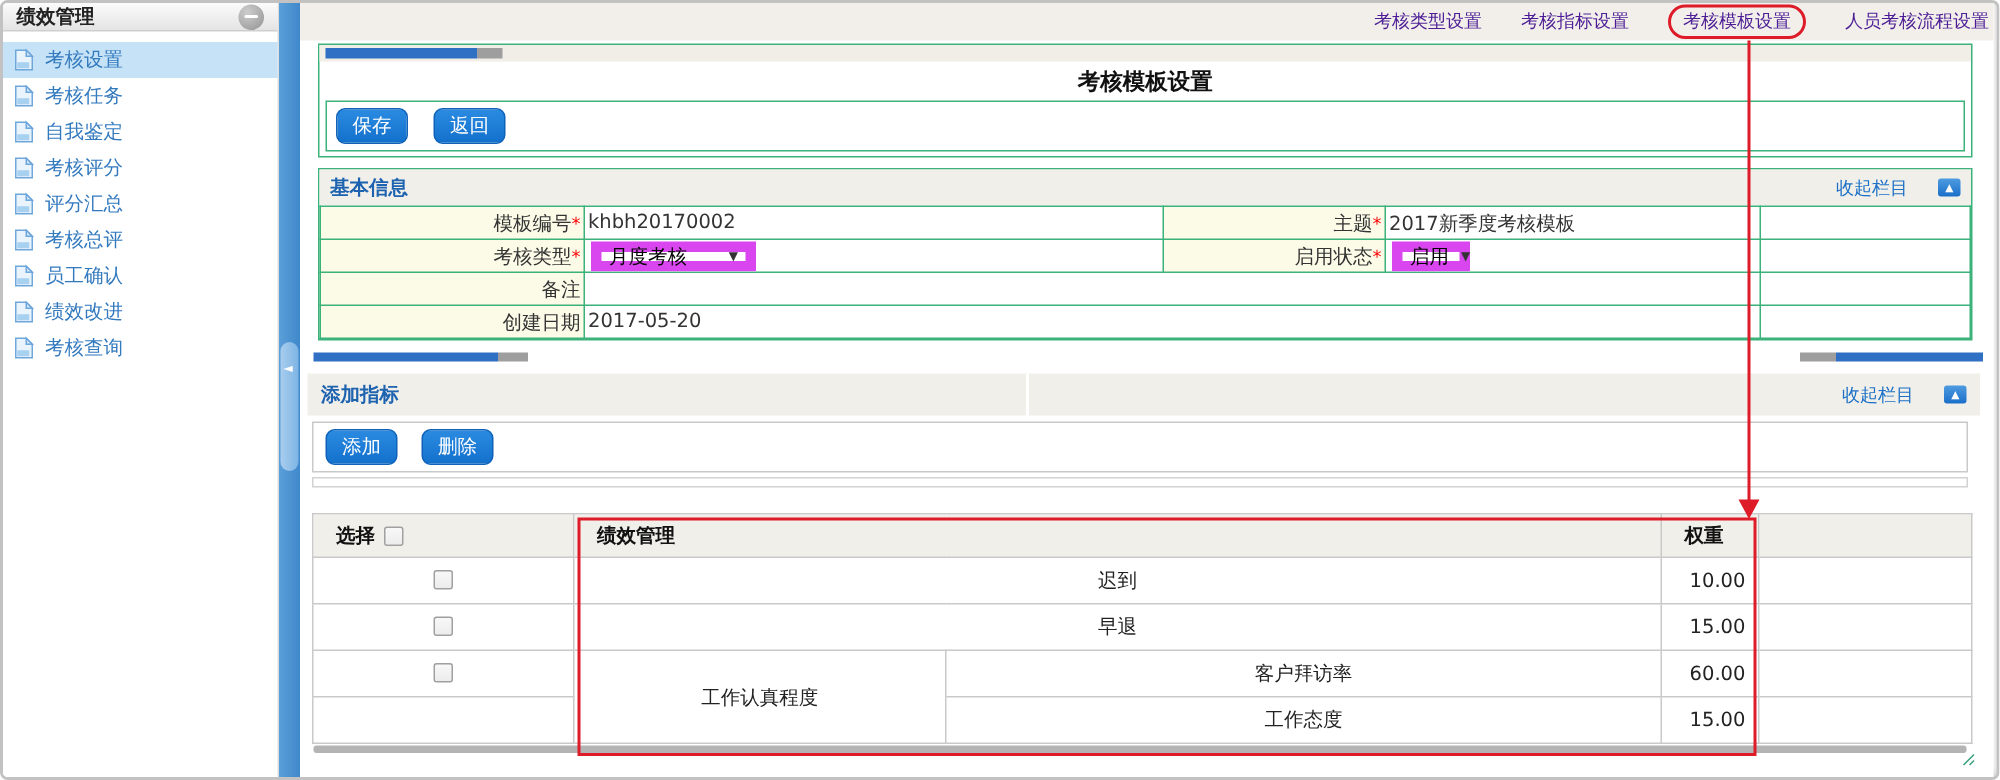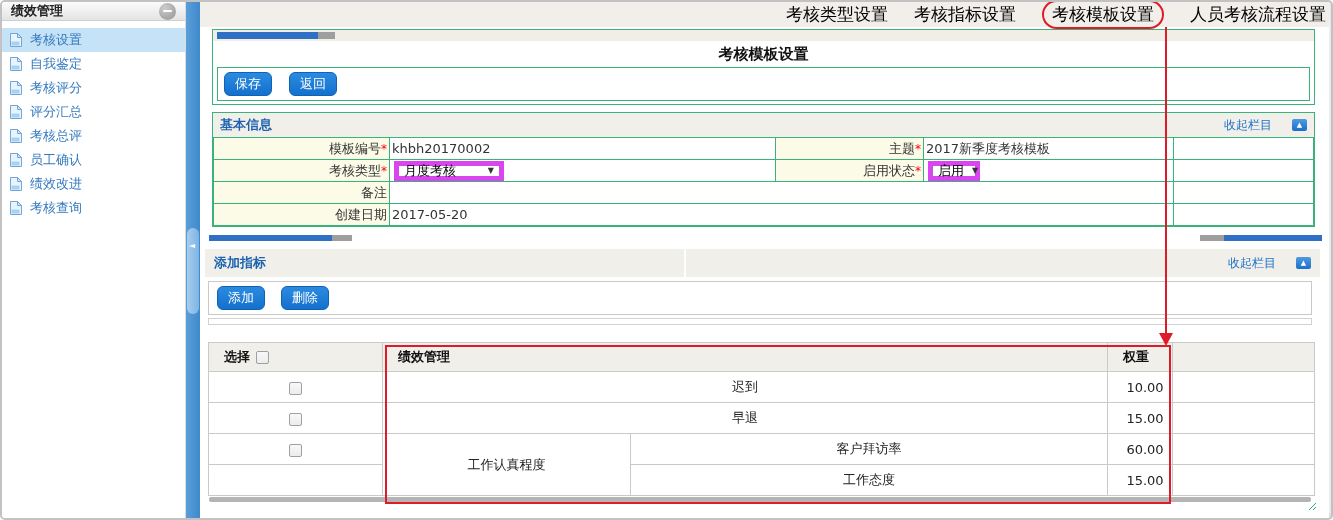--- a/index.html
+++ b/index.html
@@ -29,21 +29,21 @@
               background:linear-gradient(90deg,#5b9fd9,#3f88cb); }
   .splitter-thumb { position:absolute; left:1px; top:226px; width:12px; height:86px;
                     background:linear-gradient(90deg,#a9cdee,#7db4e4); border-radius:6px; }
   .splitter-arrow { position:absolute; left:3px; top:240px; color:#fff; font-size:8px; line-height:8px; }
 
   
   .main { position:absolute; left:198px; top:0; width:1129px; height:516px; background:#fff; }
 
   .topbar { height:25px; background:#f2efea; display:flex; align-items:center;
             justify-content:flex-end; gap:26px; padding-right:3px; }
-  .nav-link { font-size:17px; color:#000000; cursor:pointer; white-space:nowrap; }
+  .nav-link { font-size:12px; color:#4c1d95; cursor:pointer; white-space:nowrap; }
   .nav-link.circled { border:2px solid #de1b28; border-radius:15px; padding:1px 8px; }
 
   .boxA { margin:2px 14px 0 12px; border:1px solid #3cb27b; background:#fff; }
   .scrollstrip { position:relative; height:11px; background:#f1eee8; }
   .strip-thumb-blue { position:absolute; left:4px; top:2px; width:101px; height:7px; background:#2f6fc4; }
   .strip-thumb-gray { position:absolute; left:105px; top:2px; width:17px; height:7px; background:#9e9e9e; }
   .page-title { height:26px; line-height:26px; text-align:center; font-size:15px; font-weight:bold; color:#111; }
   .btnbox { margin:0 4px 3px 4px; border:1px solid #3cb27b; padding:4px 6px; display:flex; gap:17px; }
   .btn { min-width:48px; height:24px; background:linear-gradient(#2b8ae0,#1371cd); color:#fff;
          border:1px solid #0e62b8; border-radius:6px; font-size:13px; cursor:pointer;
@@ -58,21 +58,21 @@
   .collapse-link { font-size:12px; color:#1c71c7; }
   .collapse-icon { width:15px; height:12px; border-radius:2px; background:linear-gradient(#4e9be0,#1b6fc9);
                    color:#fff; font-size:7px; line-height:12px; text-align:center; }
 
   table.formtbl { width:100%; border-collapse:collapse; table-layout:fixed;border-radius:11px; }
   table.formtbl td { border:1px solid #3cb27b; height:22px; font-size:13px; color:#333;
                      padding:0 2px; overflow:hidden; white-space:nowrap; }
   td.lbl { background:#fbfbe8; text-align:right; color:#444; }
   .req { color:#f00; font-size:12px; }
   .fake-select { display:inline-flex; align-items:center; justify-content:space-between;
-                 border:5px solid #d946ef; height:20px; background:#fff; padding:0 5px;
+                 border:7px solid #d946ef; height:20px; background:#fff; padding:0 5px;
                  font-size:13px; color:#000; cursor:pointer; margin-left:2px; }
   .sel-type { width:110px; }
   .sel-status { width:52px; }
   .sel-arrow { font-size:8px; color:#333; margin-left:8px; }
 
   .divider-row { position:relative; height:6px; margin-top:8px; }
   .dv { position:absolute; top:0; height:6px; }
   .dv-blue { background:#2f6fc4; }
   .dv-gray { background:#9e9e9e; }
 
@@ -118,20 +118,28 @@
         </span>
     </div>
     <div class="sb-items">
       <div class="sb-item selected">
         <svg class="doc-icon" width="14" height="16" viewBox="0 0 14 16">
             <path d="M1.5 1.5h7l4 4v9h-11z" fill="#eaf4fc" stroke="#6fa7dc"></path>
             <path d="M8.5 1.5l4 4h-4z" fill="#cfe6f8" stroke="#6fa7dc"></path>
             <rect x="2.5" y="9.5" width="8" height="4" fill="#a8d0ef"></rect>
           </svg>
         <span>考核设置</span>
+      </div>
+      <div class="sb-item">
+        <svg class="doc-icon" width="14" height="16" viewBox="0 0 14 16">
+            <path d="M1.5 1.5h7l4 4v9h-11z" fill="#eaf4fc" stroke="#6fa7dc"></path>
+            <path d="M8.5 1.5l4 4h-4z" fill="#cfe6f8" stroke="#6fa7dc"></path>
+            <rect x="2.5" y="9.5" width="8" height="4" fill="#a8d0ef"></rect>
+          </svg>
+        <span>考核任务</span>
       </div>
       <div class="sb-item">
         <svg class="doc-icon" width="14" height="16" viewBox="0 0 14 16">
             <path d="M1.5 1.5h7l4 4v9h-11z" fill="#eaf4fc" stroke="#6fa7dc"></path>
             <path d="M8.5 1.5l4 4h-4z" fill="#cfe6f8" stroke="#6fa7dc"></path>
             <rect x="2.5" y="9.5" width="8" height="4" fill="#a8d0ef"></rect>
           </svg>
         <span>自我鉴定</span>
       </div>
       <div class="sb-item">

